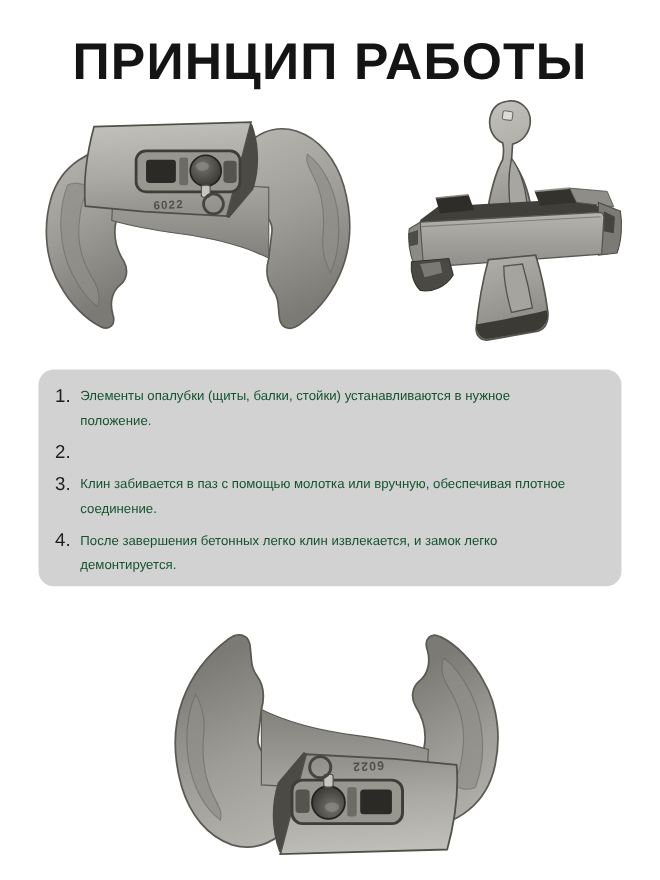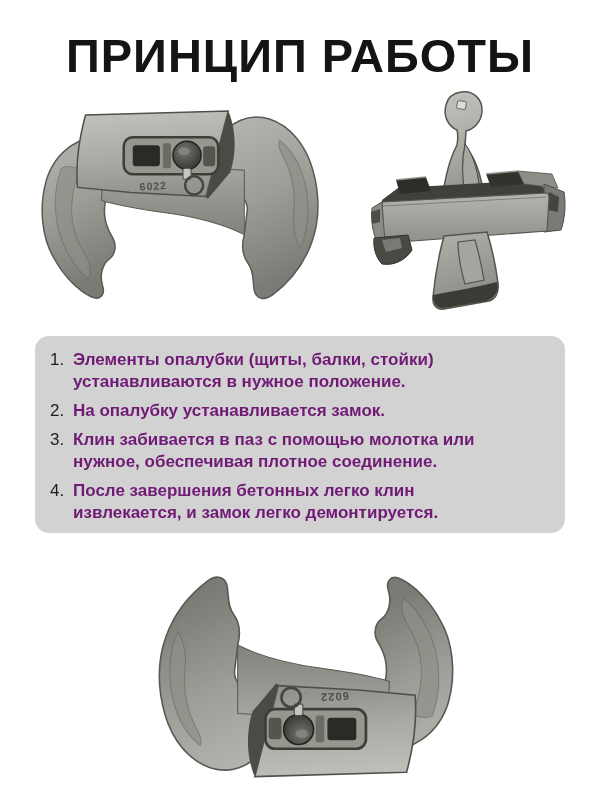--- a/index.html
+++ b/index.html
@@ -22,21 +22,21 @@
     position:absolute;left:35px;top:336px;width:530px;height:197px;
     box-sizing:border-box;background:#d2d2d2;border-radius:14px;
     padding:13px 24px 10px 15px;
   }
   .step{display:flex;align-items:flex-start;margin:0;}
   .step + .step{margin-top:7px;}
   .step .num{
     flex:0 0 23px;font-size:17px;line-height:22px;color:#1d1d1d;
   }
   .step .txt{
-    max-width:445px;font-size:17px;line-height:22px;color:#701a75;font-weight:bold;
+    max-width:445px;font-size:12px;line-height:22px;color:#14532d;
   }
   .cast-mark{
     font-family:"Liberation Sans", sans-serif;font-size:10.5px;font-weight:bold;
     letter-spacing:1px;fill:#45443e;opacity:.85;
   }
 </style>
 </head>
 <body>
 
 <div class="page">
@@ -149,25 +149,24 @@
     </svg>
   </div>
 
   <section class="panel">
     <div class="step">
       <span class="num">1.</span>
       <span class="txt">Элементы опалубки (щиты, балки, стойки) устанавливаются в нужное положение.</span>
     </div>
     <div class="step">
       <span class="num">2.</span>
-      <span class="txt">На опалубку устанавливается замок.</span>
     </div>
     <div class="step">
       <span class="num">3.</span>
-      <span class="txt">Клин забивается в паз с помощью молотка или нужное, обеспечивая плотное соединение.</span>
+      <span class="txt">Клин забивается в паз с помощью молотка или вручную, обеспечивая плотное соединение.</span>
     </div>
     <div class="step">
       <span class="num">4.</span>
       <span class="txt">После завершения бетонных легко клин извлекается, и замок легко демонтируется.</span>
     </div>
   </section>
 
   <div class="photo photo-bottom">
     <svg width="310" height="214" viewBox="0 0 290 200">
       <use href="#clampSide"></use>

